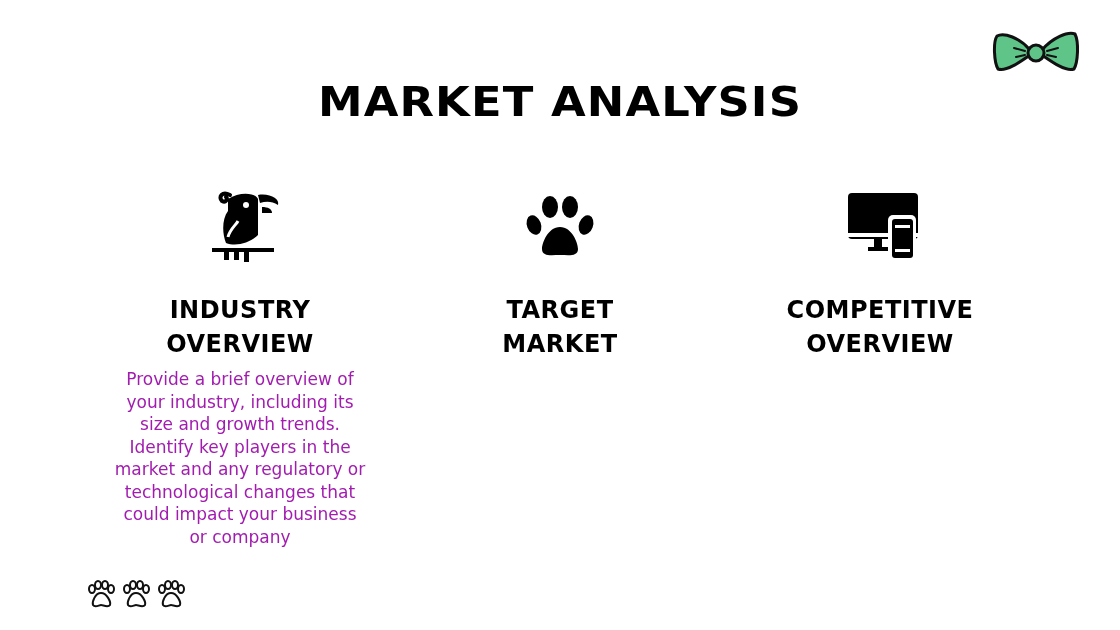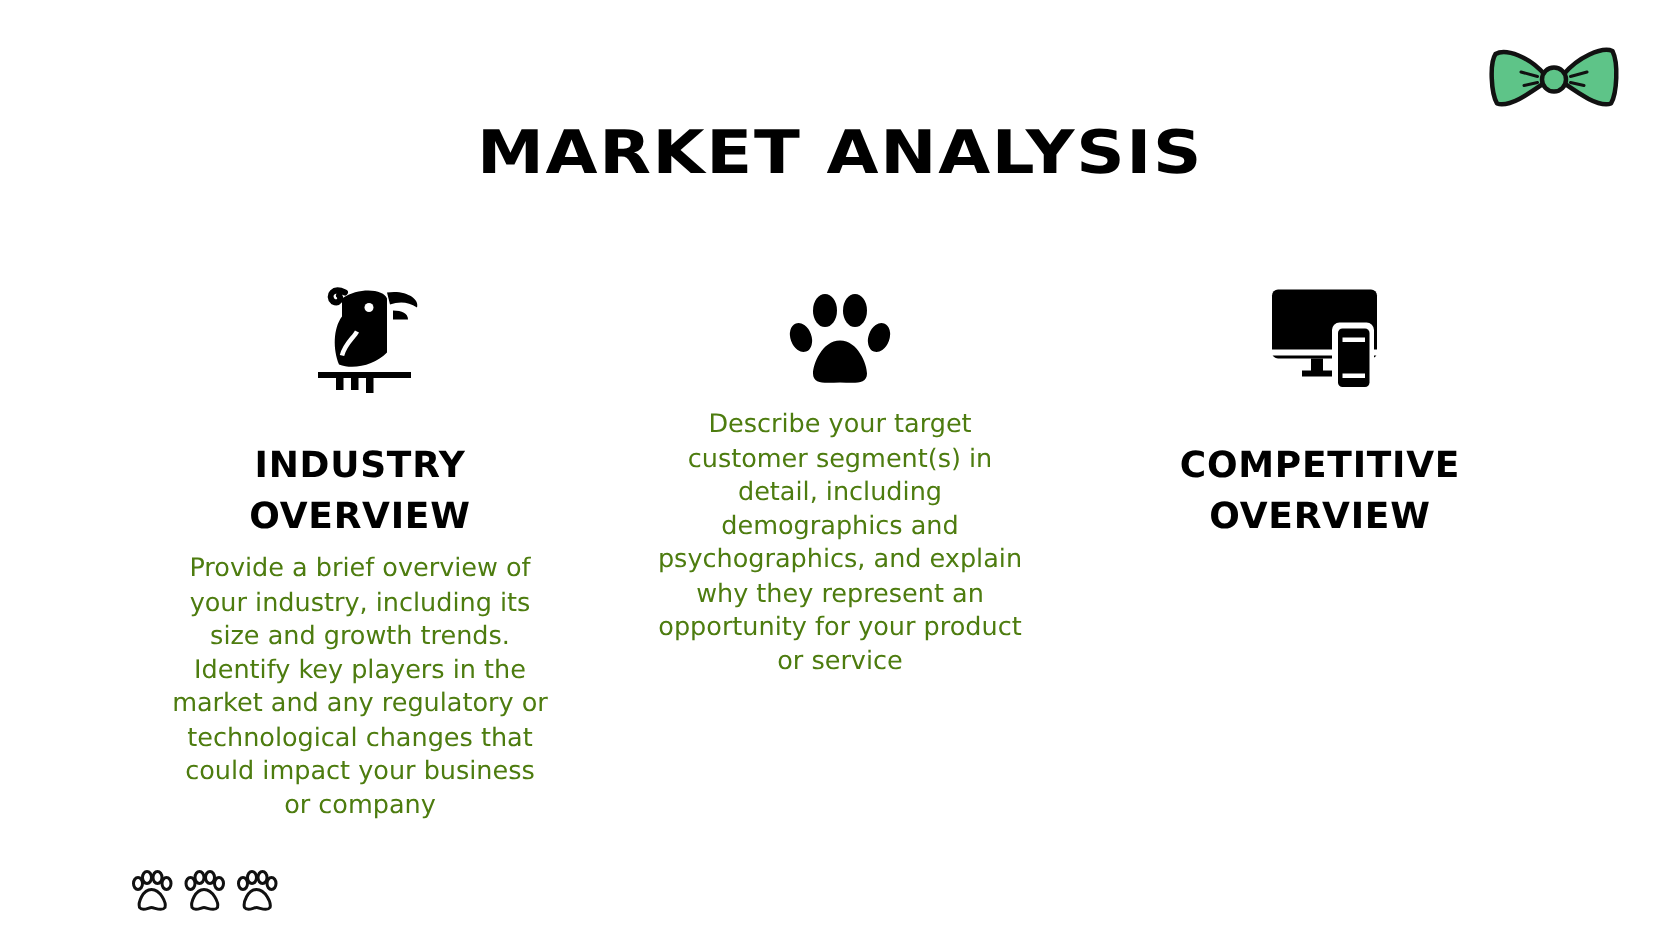--- a/index.html
+++ b/index.html
@@ -20,21 +20,21 @@
     position: absolute; top: 185px; width: 290px; text-align: center;
   }
   .col .icon { width: 80px; height: 80px; margin: 0 auto; display: block; }
   .col .heading {
     margin-top: 28px; font-family: "DejaVu Sans", sans-serif; font-weight: bold;
     font-size: 24px; line-height: 34px; color: #000; letter-spacing: 0.5px;
     white-space: pre-line;
   }
   .col .body {
     margin-top: 7px; font-family: "DejaVu Sans", sans-serif; font-size: 17px;
-    line-height: 22.5px; color: #4d7c0f; white-space: pre-line;
+    line-height: 22.5px; color: #a21caf; white-space: pre-line;
   }
   #col1 { left: 95px; }
   #col2 { left: 415px; }
   #col3 { left: 735px; }
 </style>
 </head>
 <body>
 
 <div>
 
@@ -73,28 +73,22 @@
   </div>
 
   <div class="col" id="col2">
     <svg class="icon" viewBox="0 0 80 80">
       <ellipse cx="30" cy="22" rx="8" ry="11" fill="#000"></ellipse>
       <ellipse cx="50" cy="22" rx="8" ry="11" fill="#000"></ellipse>
       <ellipse cx="14" cy="40" rx="7" ry="10" fill="#000" transform="rotate(-20 14 40)"></ellipse>
       <ellipse cx="66" cy="40" rx="7" ry="10" fill="#000" transform="rotate(20 66 40)"></ellipse>
       <path d="M40 42 C28 42 22 58 22 64 C22 72 32 70 40 70 C48 70 58 72 58 64 C58 58 52 42 40 42 Z" fill="#000"></path>
     </svg>
-    <div class="body">Describe your target
-customer segment(s) in
-detail, including
-demographics and
-psychographics, and explain
-why they represent an
-opportunity for your product
-or service</div>
+    <div class="heading">TARGET
+MARKET</div>
   </div>
 
   <div class="col" id="col3">
     <svg class="icon" viewBox="0 0 80 80">
       <rect x="8" y="8" width="70" height="46" rx="4" fill="#000"></rect>
       <rect x="8" y="48" width="70" height="4" fill="#fff"></rect>
       <rect x="28" y="62" width="20" height="4" fill="#000"></rect>
       <rect x="34" y="54" width="8" height="10" fill="#000"></rect>
       <rect x="48" y="30" width="28" height="46" rx="5" fill="#fff"></rect>
       <rect x="52" y="34" width="21" height="39" rx="3" fill="#000"></rect>

